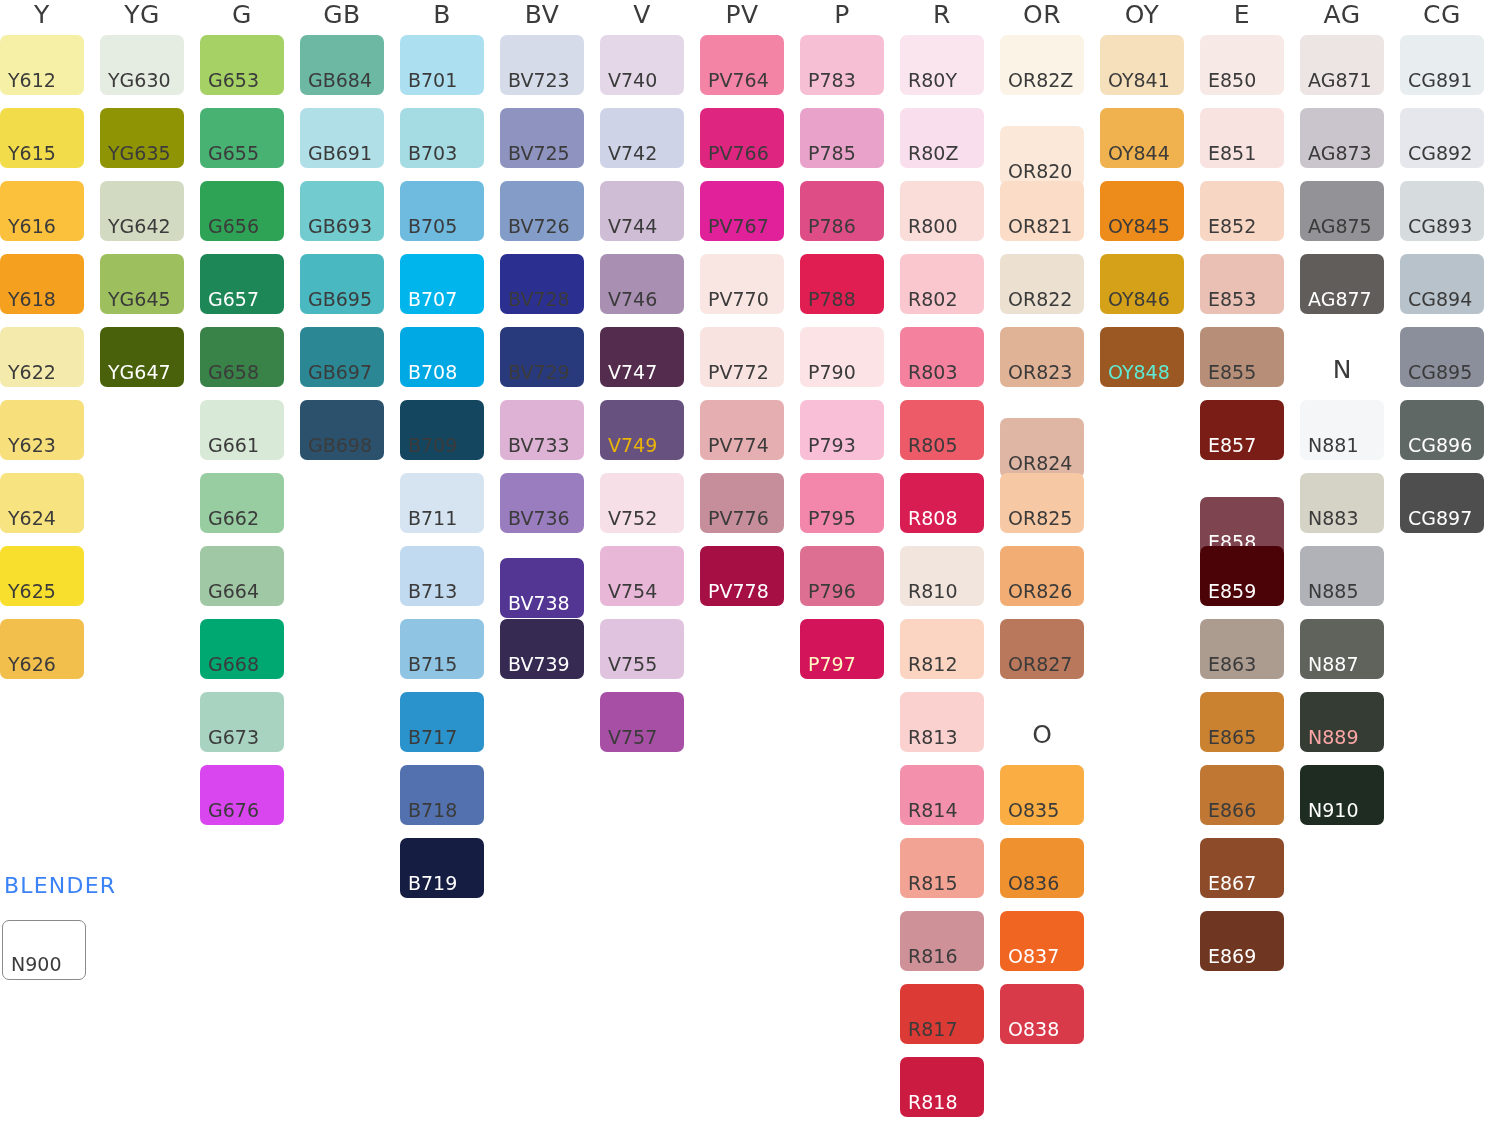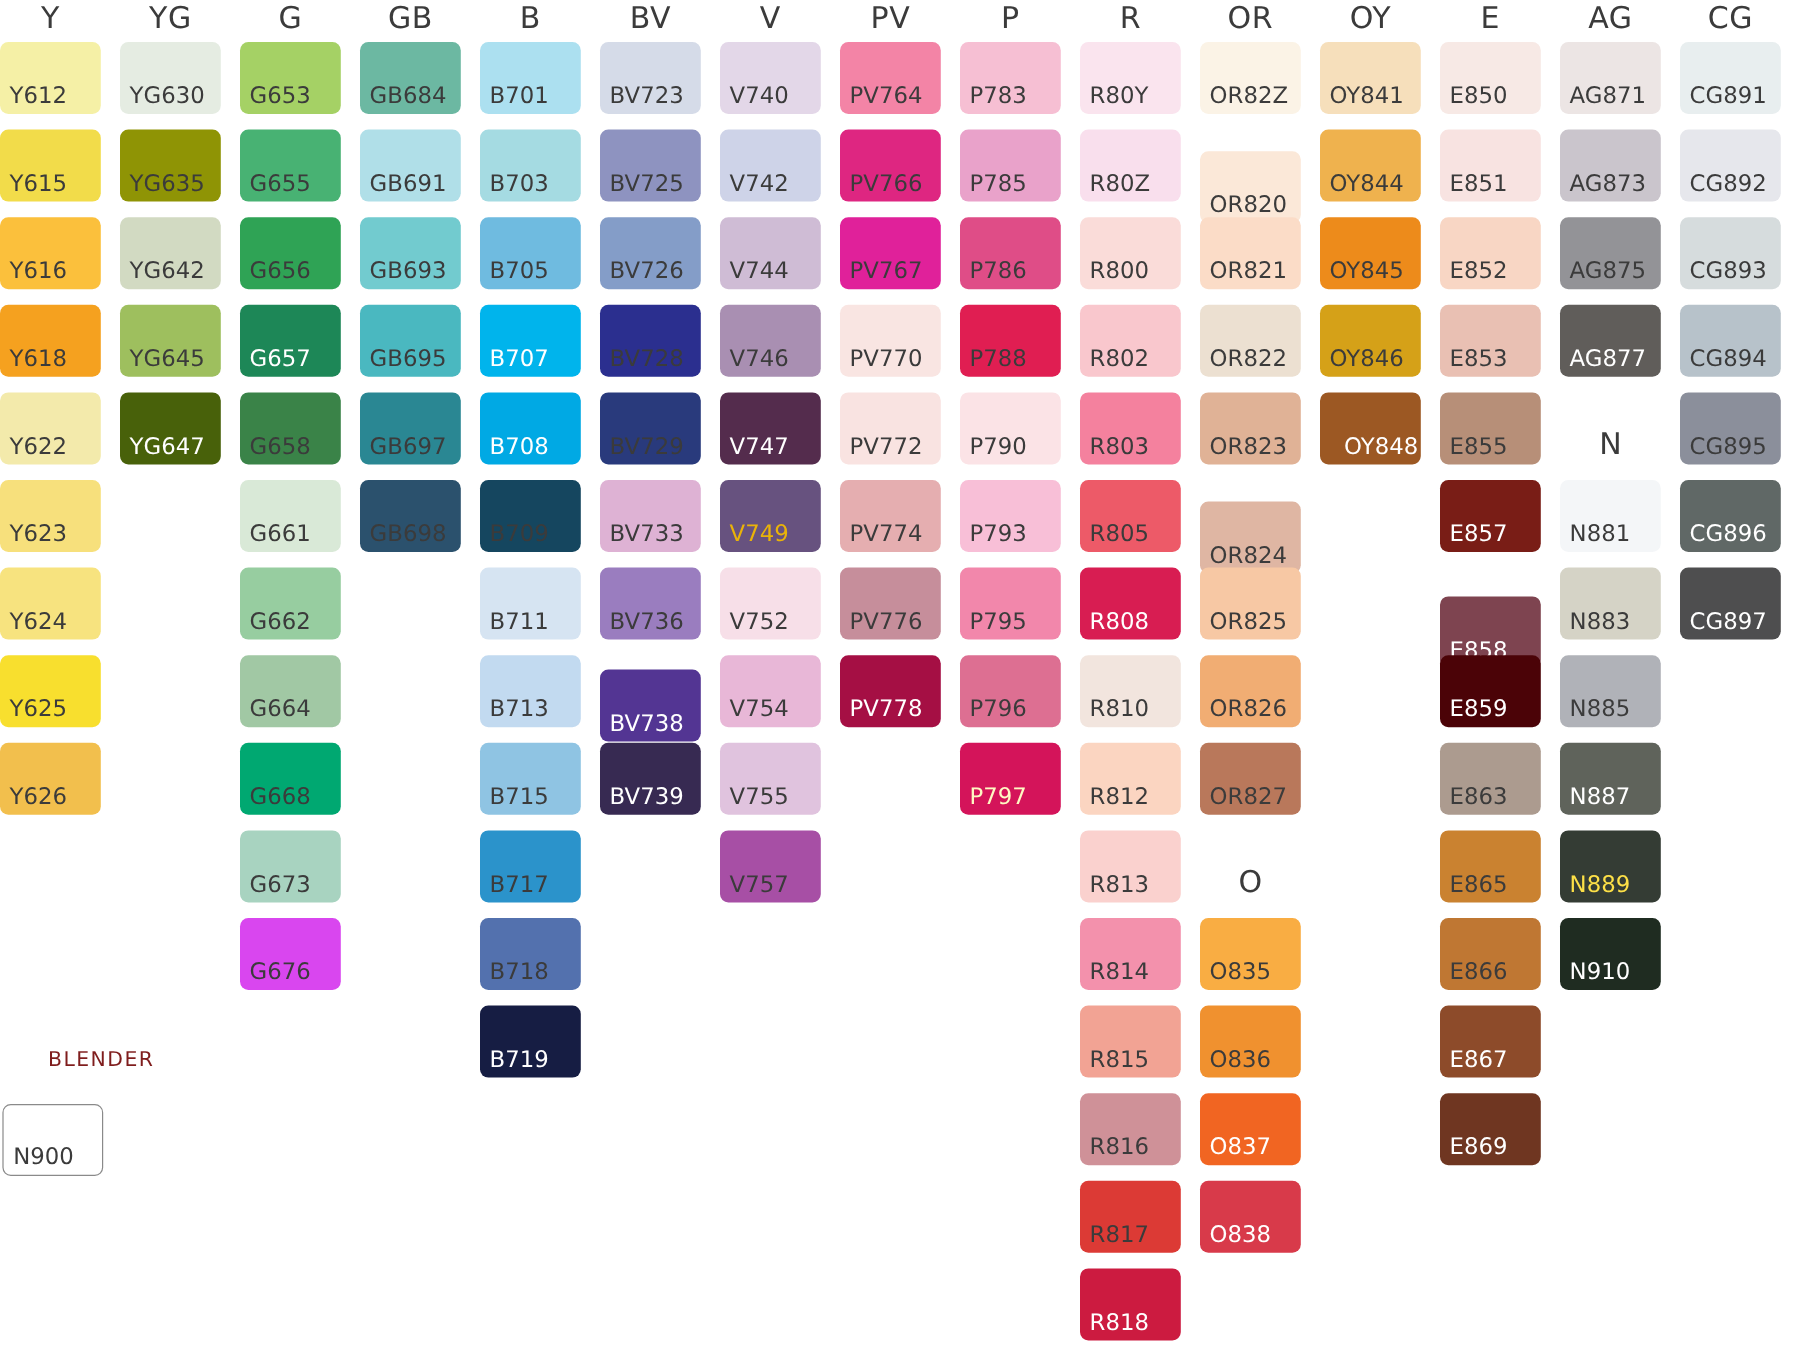--- a/index.html
+++ b/index.html
@@ -50,26 +50,25 @@
     font-size: 19px;
     line-height: 1;
     white-space: nowrap;
   }
   .swatch.outline {
     background: #ffffff;
     border: 1px solid #8a8a8a;
   }
   .section-title {
     position: absolute;
-    font-size: 17px;
-    color: #7f1d1d;
+    font-size: 22px;
+    color: #3b82f6;
     letter-spacing: 1.2px;
     line-height: 1;
     white-space: nowrap;
-    margin-left: 36px;
   }
 </style>
 </head>
 <body>
 
 <div id="chart">
   <div id="headers">
       <div class="col-header" style="left: 0px; top: 2px; width: 84px;">Y</div>
       <div class="col-header" style="left: 100px; top: 2px; width: 84px;">YG</div>
       <div class="col-header" style="left: 200px; top: 2px; width: 84px;">G</div>
@@ -418,21 +417,21 @@
       <div class="swatch" style="left: 1100px; top: 108px; background: rgb(239, 178, 78);">
         <span class="lbl" style="color: rgb(59, 59, 59);">OY844</span>
       </div>
       <div class="swatch" style="left: 1100px; top: 181px; background: rgb(237, 139, 27);">
         <span class="lbl" style="color: rgb(59, 59, 59);">OY845</span>
       </div>
       <div class="swatch" style="left: 1100px; top: 254px; background: rgb(213, 161, 24);">
         <span class="lbl" style="color: rgb(59, 59, 59);">OY846</span>
       </div>
       <div class="swatch" style="left: 1100px; top: 327px; background: rgb(156, 88, 35);">
-        <span class="lbl" style="color: #ffffff; margin-left: 12px;">OY848</span>
+        <span class="lbl" style="color: #5eead4;">OY848</span>
       </div>
       <div class="swatch" style="left: 1200px; top: 35px; background: rgb(247, 233, 229);">
         <span class="lbl" style="color: rgb(59, 59, 59);">E850</span>
       </div>
       <div class="swatch" style="left: 1200px; top: 108px; background: rgb(248, 227, 225);">
         <span class="lbl" style="color: rgb(59, 59, 59);">E851</span>
       </div>
       <div class="swatch" style="left: 1200px; top: 181px; background: rgb(248, 214, 196);">
         <span class="lbl" style="color: rgb(59, 59, 59);">E852</span>
       </div>
@@ -484,21 +483,21 @@
       <div class="swatch" style="left: 1300px; top: 473px; background: rgb(213, 211, 198);">
         <span class="lbl" style="color: rgb(59, 59, 59);">N883</span>
       </div>
       <div class="swatch" style="left: 1300px; top: 546px; background: rgb(176, 178, 184);">
         <span class="lbl" style="color: rgb(59, 59, 59);">N885</span>
       </div>
       <div class="swatch" style="left: 1300px; top: 619px; background: rgb(95, 99, 91);">
         <span class="lbl" style="color: rgb(255, 255, 255);">N887</span>
       </div>
       <div class="swatch" style="left: 1300px; top: 692px; background: rgb(52, 60, 52);">
-        <span class="lbl" style="color: #fde047;">N889</span>
+        <span class="lbl" style="color: #fca5a5;">N889</span>
       </div>
       <div class="swatch" style="left: 1300px; top: 765px; background: rgb(31, 44, 33);">
         <span class="lbl" style="color: rgb(255, 255, 255);">N910</span>
       </div>
       <div class="swatch" style="left: 1400px; top: 35px; background: rgb(232, 238, 239);">
         <span class="lbl" style="color: rgb(59, 59, 59);">CG891</span>
       </div>
       <div class="swatch" style="left: 1400px; top: 108px; background: rgb(230, 231, 236);">
         <span class="lbl" style="color: rgb(59, 59, 59);">CG892</span>
       </div>

